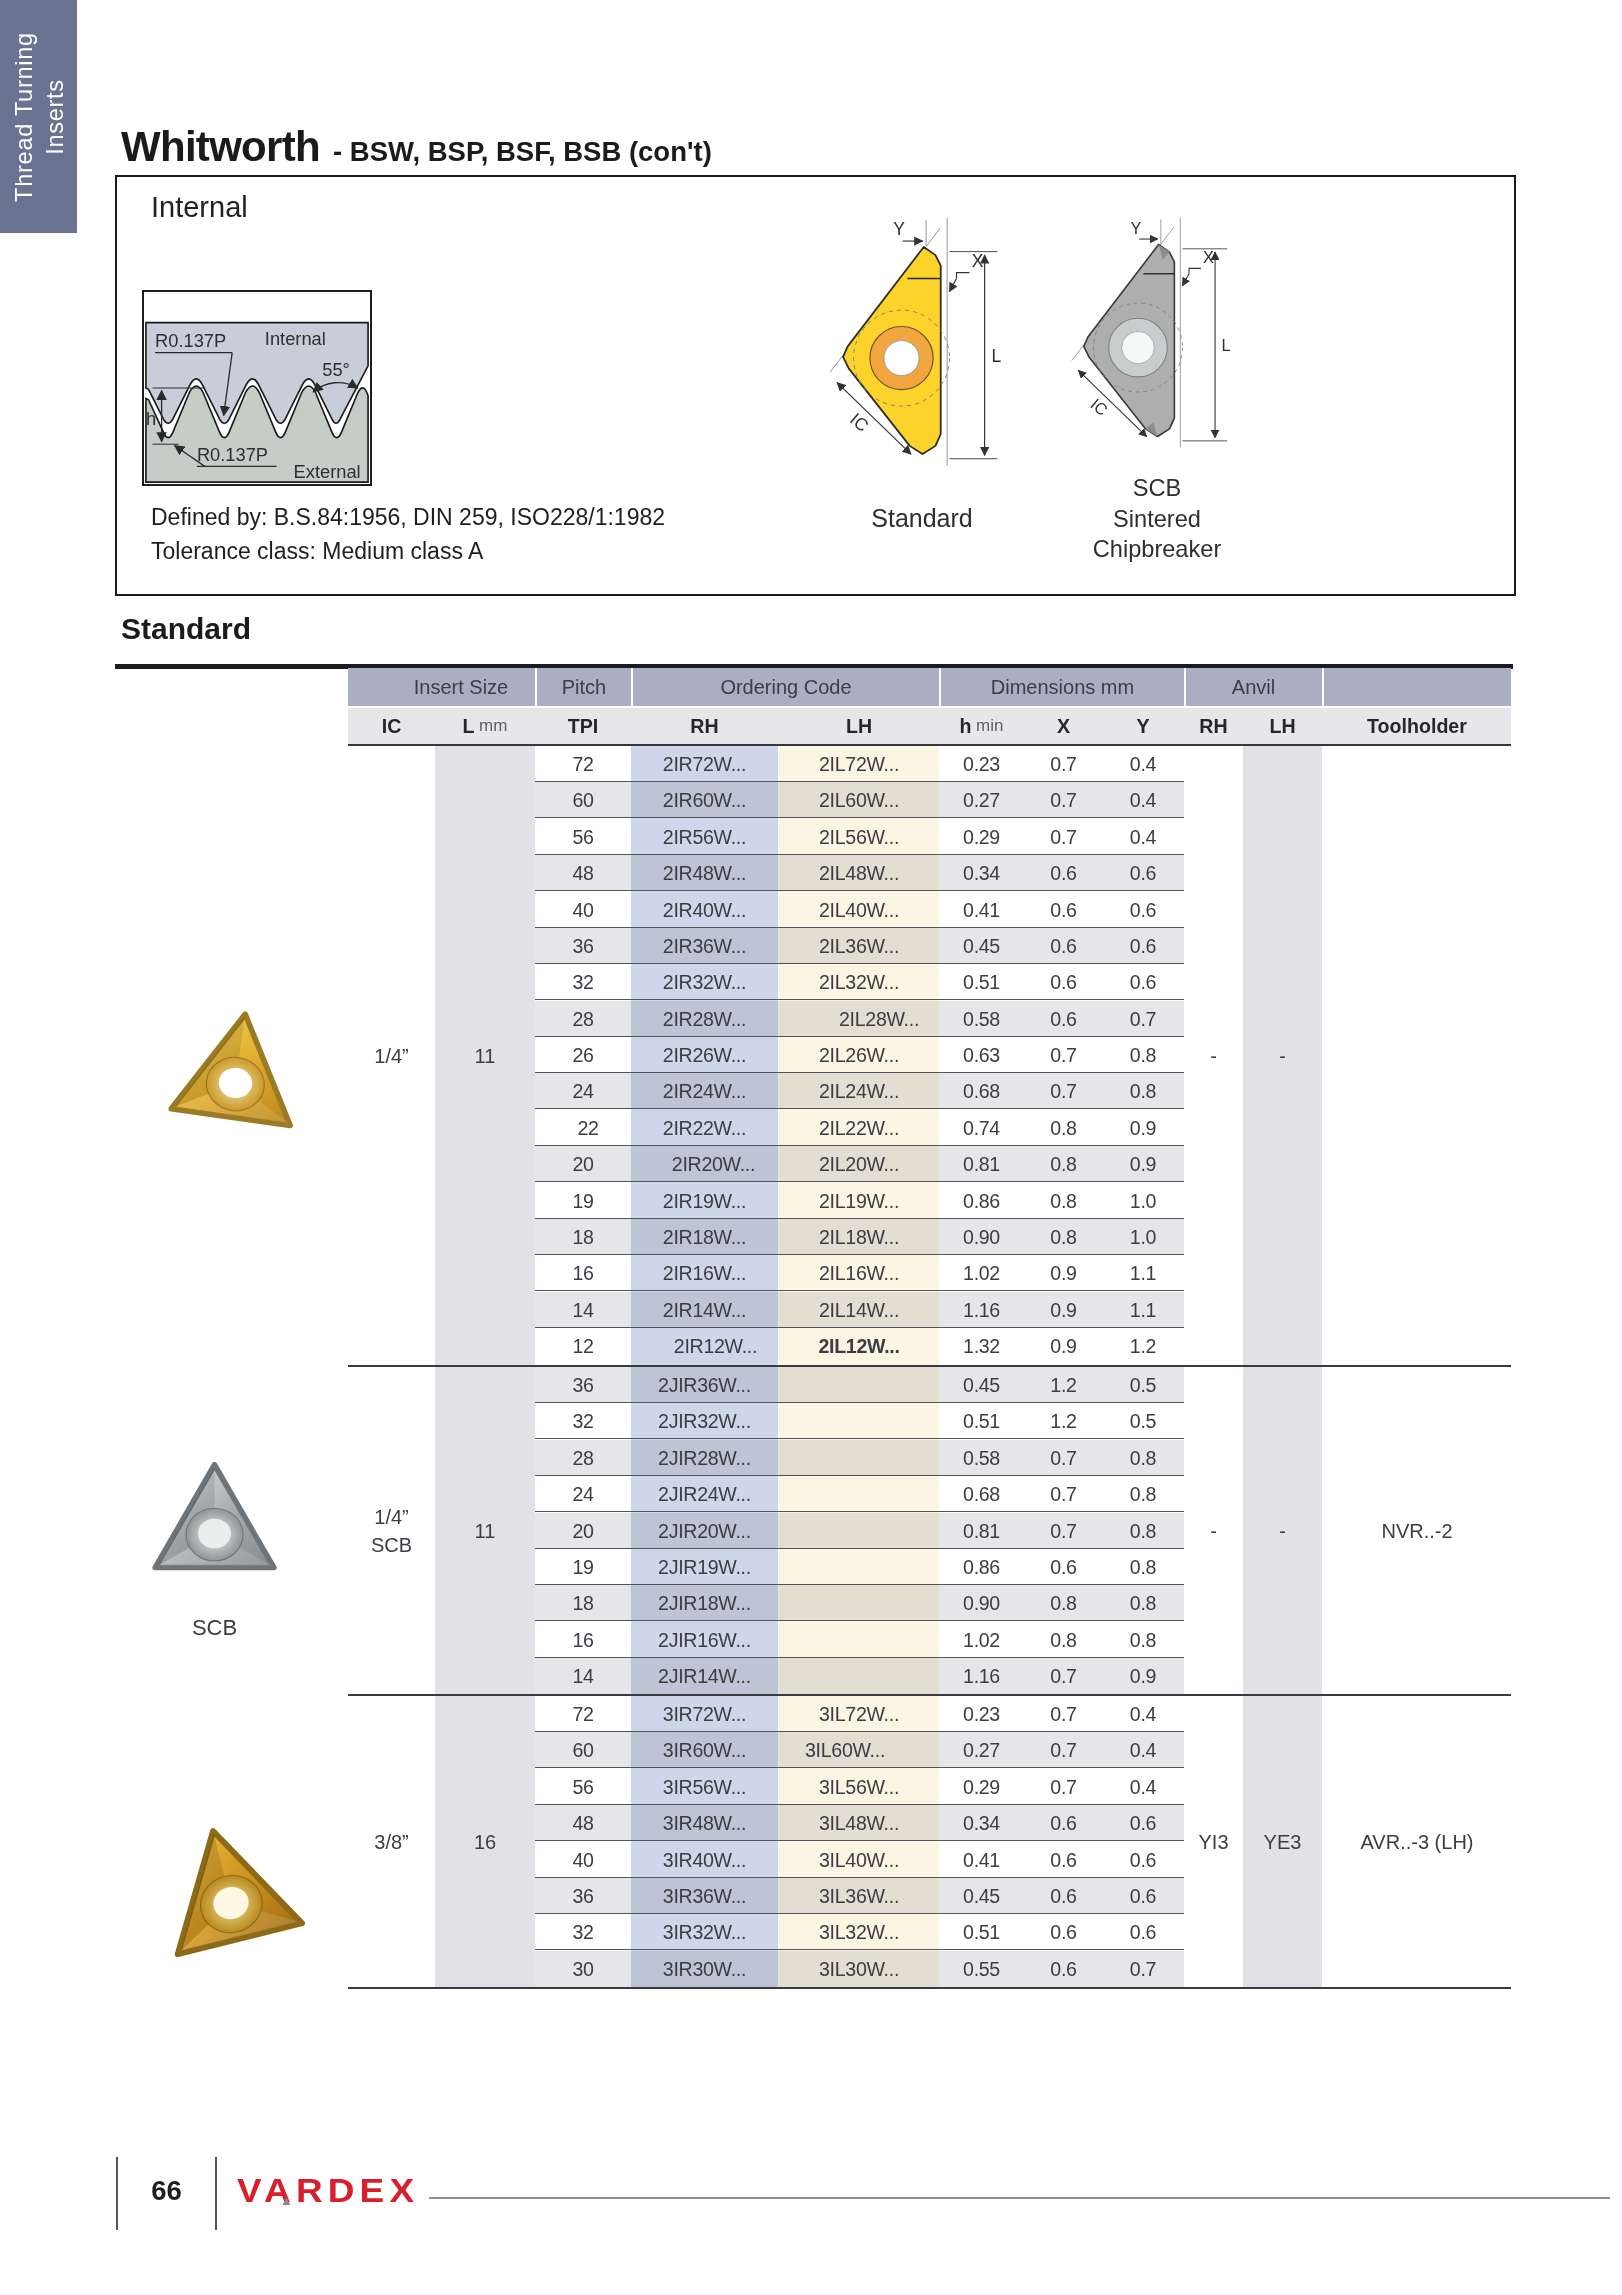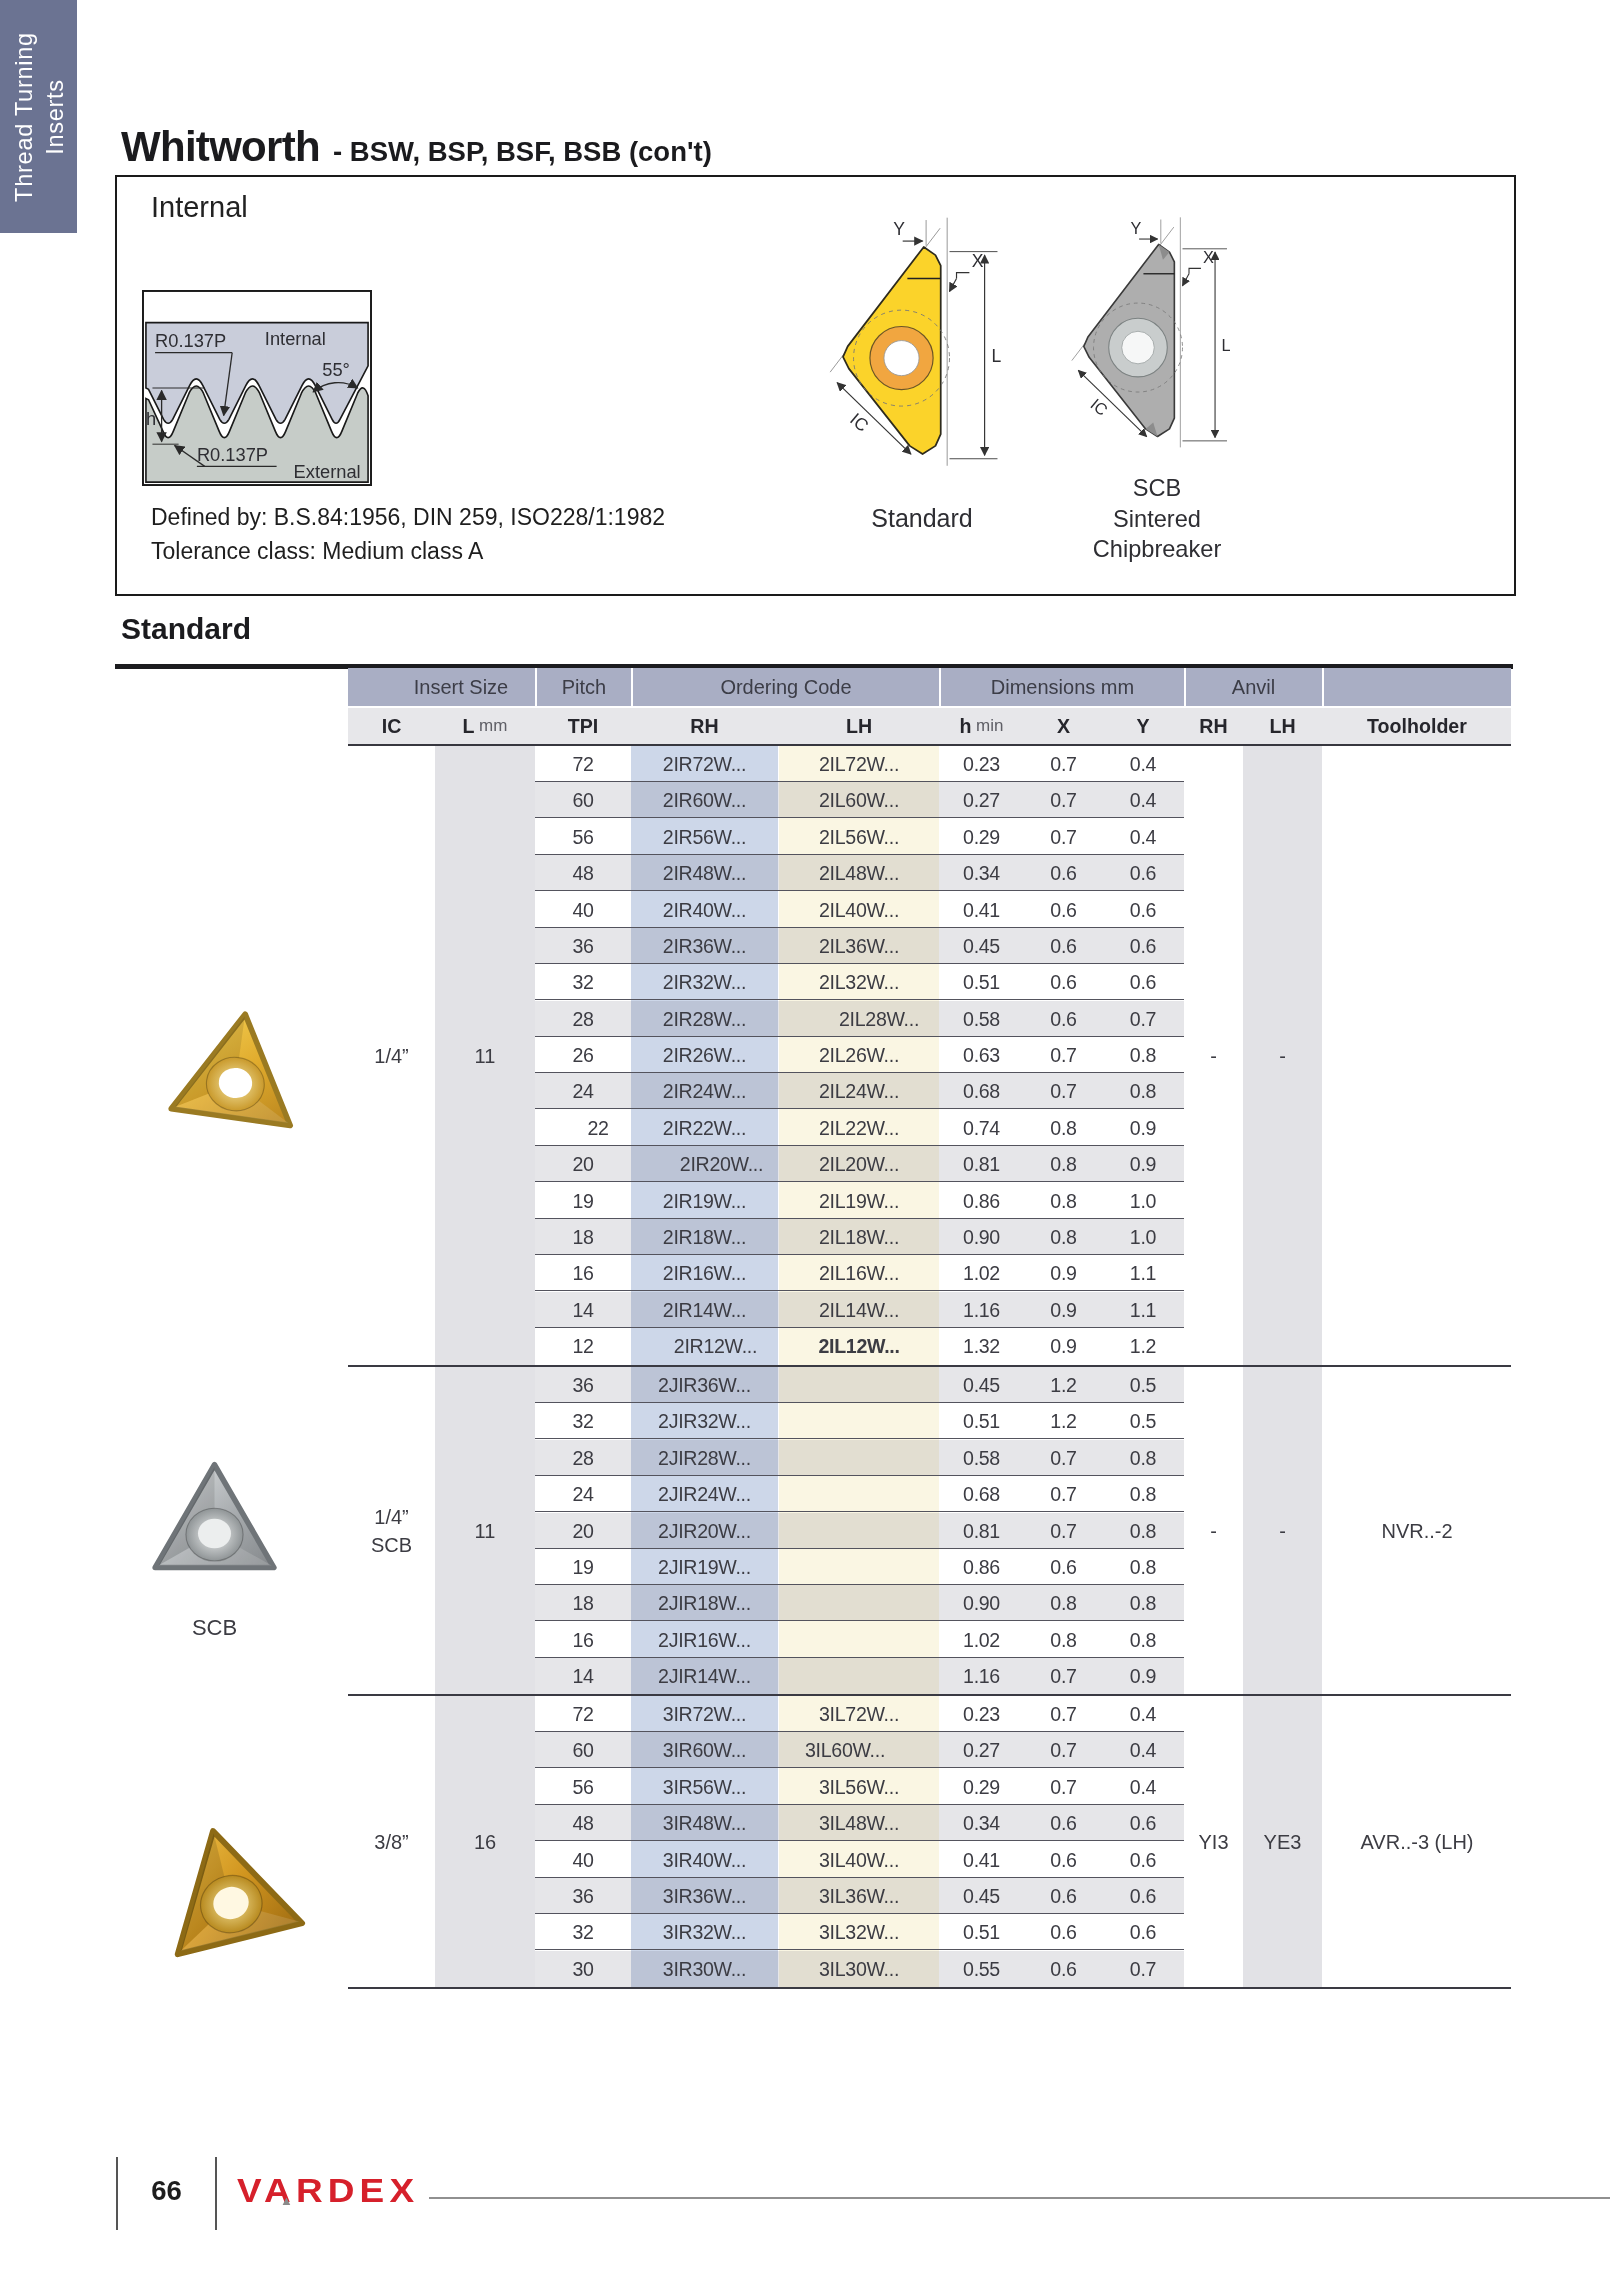--- a/index.html
+++ b/index.html
@@ -314,31 +314,31 @@
             <div class="rowband striped"></div>
             <div class="cell" style="left: 187px; width: 96px;">24</div>
             <div class="cell" style="left: 283px; width: 147px;">2IR24W...</div>
             <div class="cell" style="left: 431px; width: 160px;">2IL24W...</div>
             <div class="cell" style="left: 591px; width: 85px;">0.68</div>
             <div class="cell" style="left: 676px; width: 79px;">0.7</div>
             <div class="cell" style="left: 754px; width: 82px;">0.8</div>
           </div>
           <div class="trow" style="top: 364px; height: 36px;">
             <div class="rowband"></div>
-            <div class="cell" style="left: 202px; width: 96px;">22</div>
+            <div class="cell" style="left: 192px; width: 96px;">22</div>
             <div class="cell" style="left: 283px; width: 147px;">2IR22W...</div>
             <div class="cell" style="left: 431px; width: 160px;">2IL22W...</div>
             <div class="cell" style="left: 591px; width: 85px;">0.74</div>
             <div class="cell" style="left: 676px; width: 79px;">0.8</div>
             <div class="cell" style="left: 754px; width: 82px;">0.9</div>
           </div>
           <div class="trow" style="top: 400px; height: 36px;">
             <div class="rowband striped"></div>
             <div class="cell" style="left: 187px; width: 96px;">20</div>
-            <div class="cell" style="left: 300px; width: 147px;">2IR20W...</div>
+            <div class="cell" style="left: 292px; width: 147px;">2IR20W...</div>
             <div class="cell" style="left: 431px; width: 160px;">2IL20W...</div>
             <div class="cell" style="left: 591px; width: 85px;">0.81</div>
             <div class="cell" style="left: 676px; width: 79px;">0.8</div>
             <div class="cell" style="left: 754px; width: 82px;">0.9</div>
           </div>
           <div class="trow" style="top: 437px; height: 36px;">
             <div class="rowband"></div>
             <div class="cell" style="left: 187px; width: 96px;">19</div>
             <div class="cell" style="left: 283px; width: 147px;">2IR19W...</div>
             <div class="cell" style="left: 431px; width: 160px;">2IL19W...</div>

